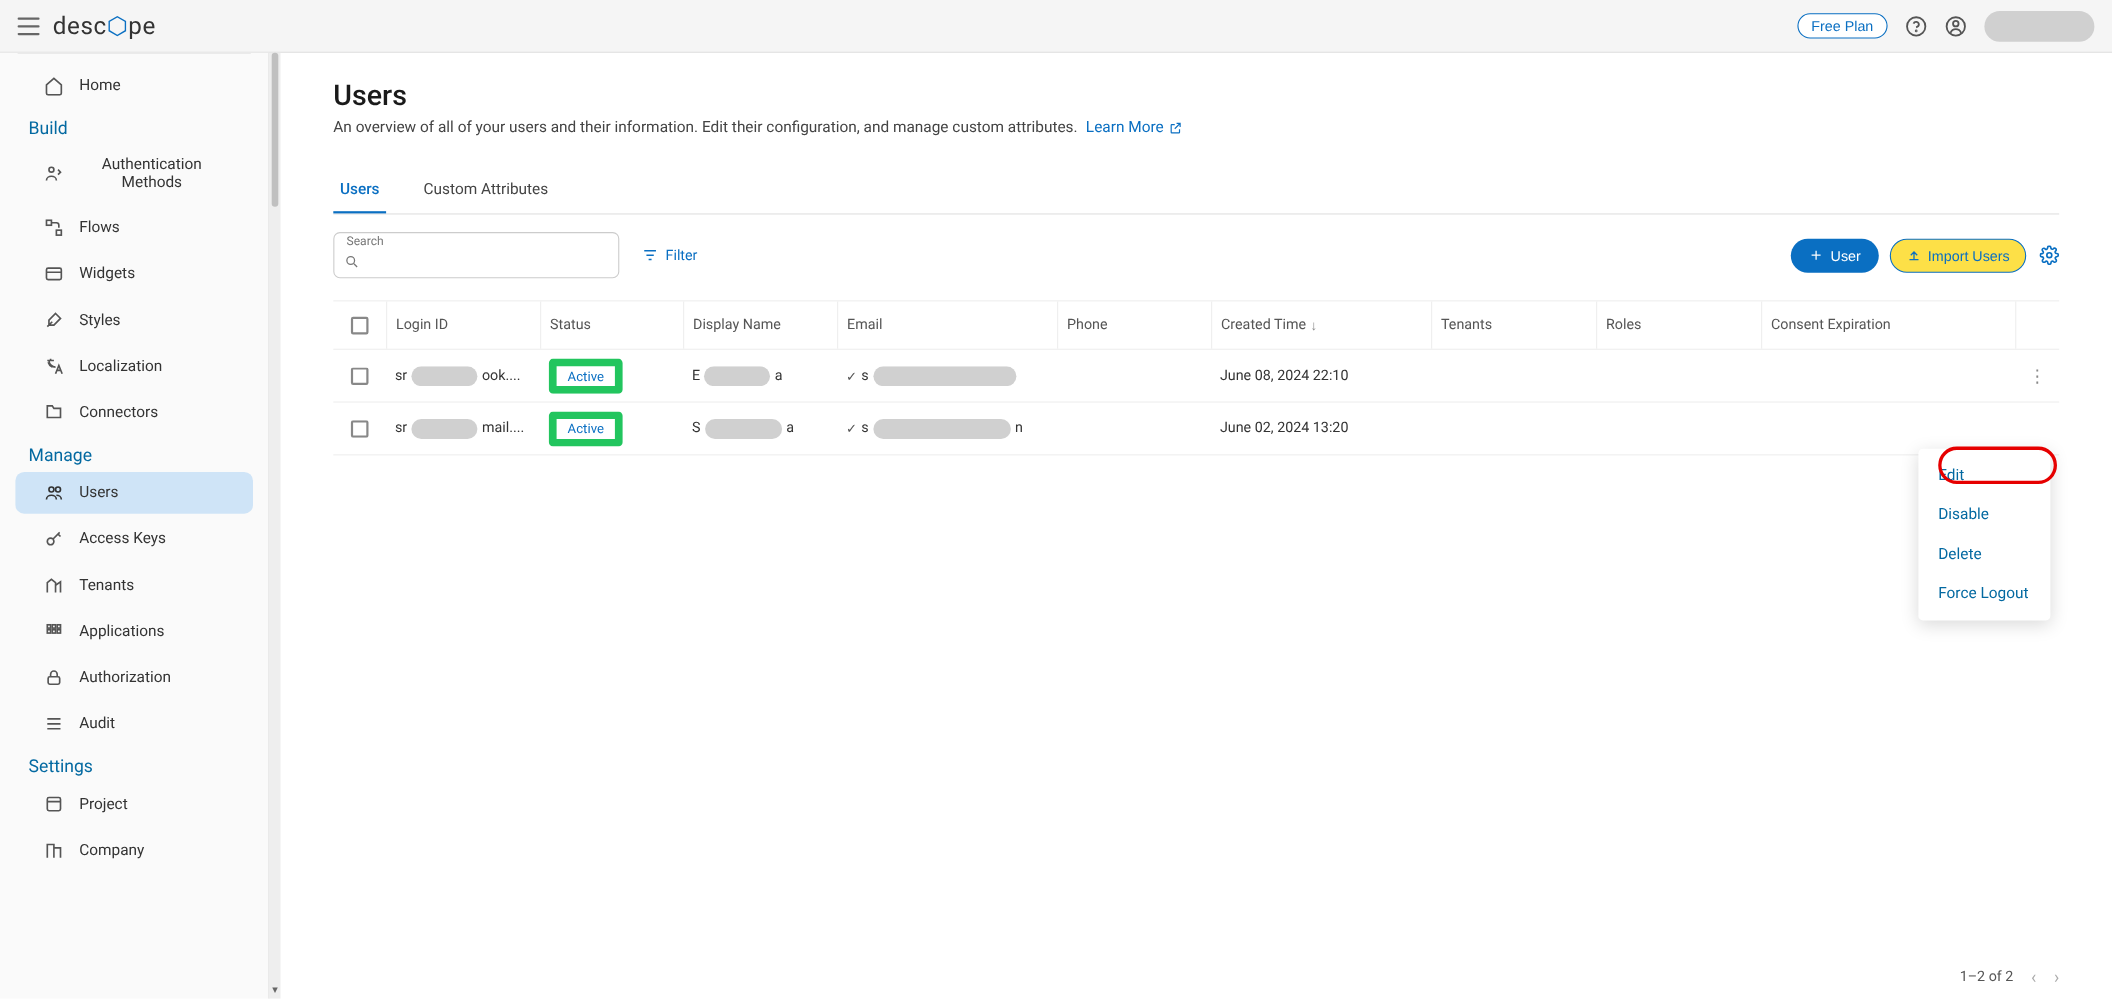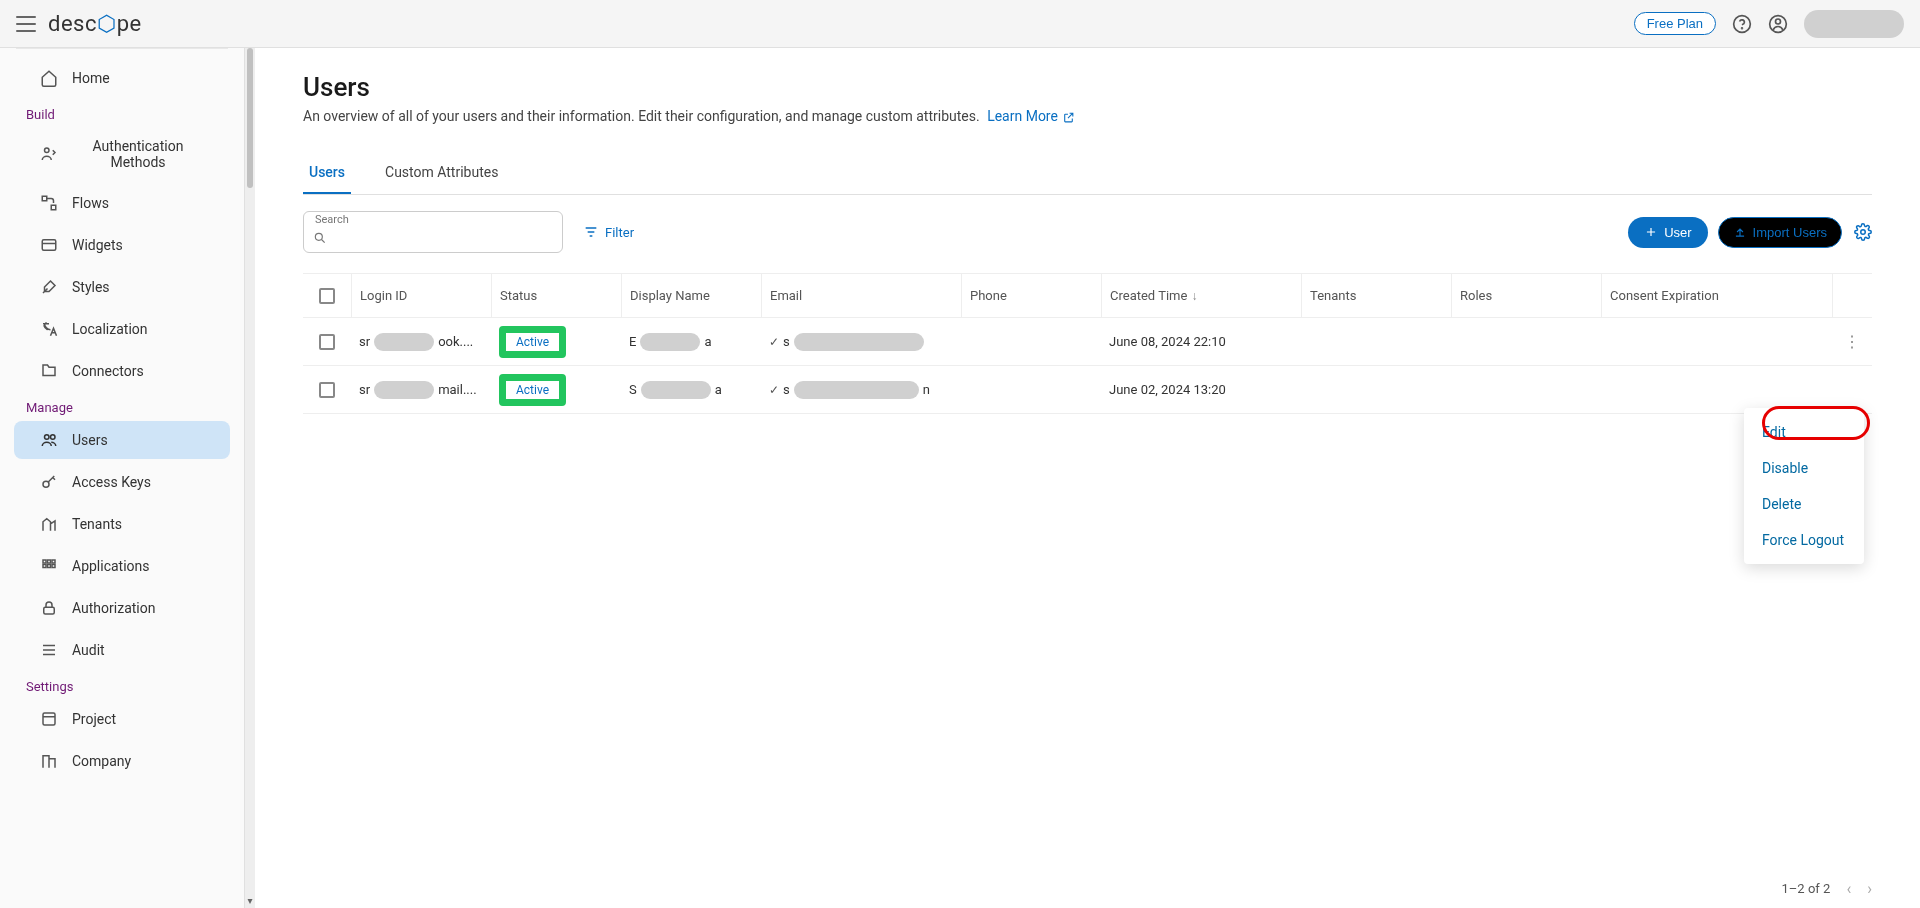--- a/index.html
+++ b/index.html
@@ -22,21 +22,21 @@
   .sidebar { width: 245px; border-right: 1px solid #e0e0e0; background: #fafafa; display:flex; flex-direction:column; }
   .scrollbar-col { width: 10px; background: #eee; position: relative; }
   .scrollbar-thumb { position:absolute; top:0; left:2px; width:6px; height:140px; background:#c0c0c0; border-radius:3px;}
   .scrollbar-arrow { position:absolute; bottom:2px; left:0; width:10px; height:12px; color:#666; font-size:10px; display:flex; align-items:center; justify-content:center;}
   .main { flex: 1; padding: 24px 48px; position: relative; }
 
   
   .project-select { margin: 16px; padding: 8px 12px; border: 1px solid #ccc; border-radius: 6px; background: #fff; display:flex; align-items:center; justify-content:space-between; cursor:pointer; color:#555;}
   .project-select .chev { font-size:12px; color:#888;}
   .sidebar hr { border: none; border-top: 1px solid #e8e8e8; margin: 0 16px 8px 16px; }
-  .nav-heading { font-size: 13px; color: #701a75; padding: 8px 26px 4px 26px; }
+  .nav-heading { font-size: 16px; color: #0369a1; padding: 8px 26px 4px 26px; }
   .nav-item { display: flex; align-items: center; gap: 14px; padding: 10px 26px; color: #333; cursor: pointer; border-radius: 8px; margin: 2px 14px; text-align: center; }
   .nav-item.active { background: #cfe4f7; }
   .nav-icon { width: 18px; height: 18px; color: #555; display:flex; align-items:center; justify-content:center; flex-shrink:0;}
   .nav-item.active .nav-icon { color:#333; }
   .nav-label { font-size: 14px; }
 
   
   .page-title { font-size: 26px; font-weight: 500; margin-bottom: 6px; }
   .page-subtitle { font-size: 14px; color: #444; }
   .page-subtitle a { color: #0a6fc2; text-decoration: none; margin-left: 4px; }
@@ -47,21 +47,21 @@
   .tab.active { color: #0a6fc2; border-bottom-color: #0a6fc2; font-weight: 500; }
 
   .toolbar { display: flex; align-items: center; margin-top: 16px; }
   .search-wrap { position: relative; width: 260px; }
   .search-label { position: absolute; top: 2px; left: 12px; font-size: 11px; color: #777; }
   .search-input { width: 100%; height: 42px; border: 1px solid #ccc; border-radius: 6px; padding: 14px 10px 4px 32px; font-size: 13px; background:#fff;}
   .search-icon-inner { position: absolute; left: 10px; bottom: 8px; color: #777; }
   .filter-btn { display: flex; align-items: center; gap: 6px; margin-left: 20px; color: #0a6fc2; cursor: pointer; font-size: 13px; }
   .spacer { flex: 1; }
   .primary-btn { background: #0a6fc2; color: #fff; border: none; border-radius: 18px; padding: 8px 16px; font-size: 13px; cursor: pointer; display: flex; align-items: center; gap: 6px; font-weight:500;}
-  .secondary-btn { background: #000000; color: #0a6fc2; border: 1px solid #0a6fc2; border-radius: 18px; padding: 7px 14px; font-size: 13px; cursor: pointer; margin-left: 10px; display:flex; align-items:center; gap:6px;}
+  .secondary-btn { background: #fde047; color: #0a6fc2; border: 1px solid #0a6fc2; border-radius: 18px; padding: 7px 14px; font-size: 13px; cursor: pointer; margin-left: 10px; display:flex; align-items:center; gap:6px;}
   .gear-btn { margin-left: 12px; color: #0a6fc2; cursor: pointer; }
 
   
   .table { margin-top: 20px; border-top: 1px solid #eee; }
   .thead, .trow { display: grid; grid-template-columns: 48px 140px 130px 140px 200px 140px 200px 150px 150px 1fr 40px; align-items: center; }
   .thead { border-bottom: 1px solid #eee; font-size: 13px; color: #555; height: 44px; }
   .th { padding: 0 8px; display:flex; align-items:center; gap:4px; border-left:1px solid #eee; height:100%;}
   .th:first-child{border-left:none;}
   .trow { height: 48px; border-bottom: 1px solid #eee; font-size: 13px; color:#333;}
   .td { padding: 0 8px; overflow: hidden; white-space: nowrap; display:flex; align-items:center; gap:4px;}

